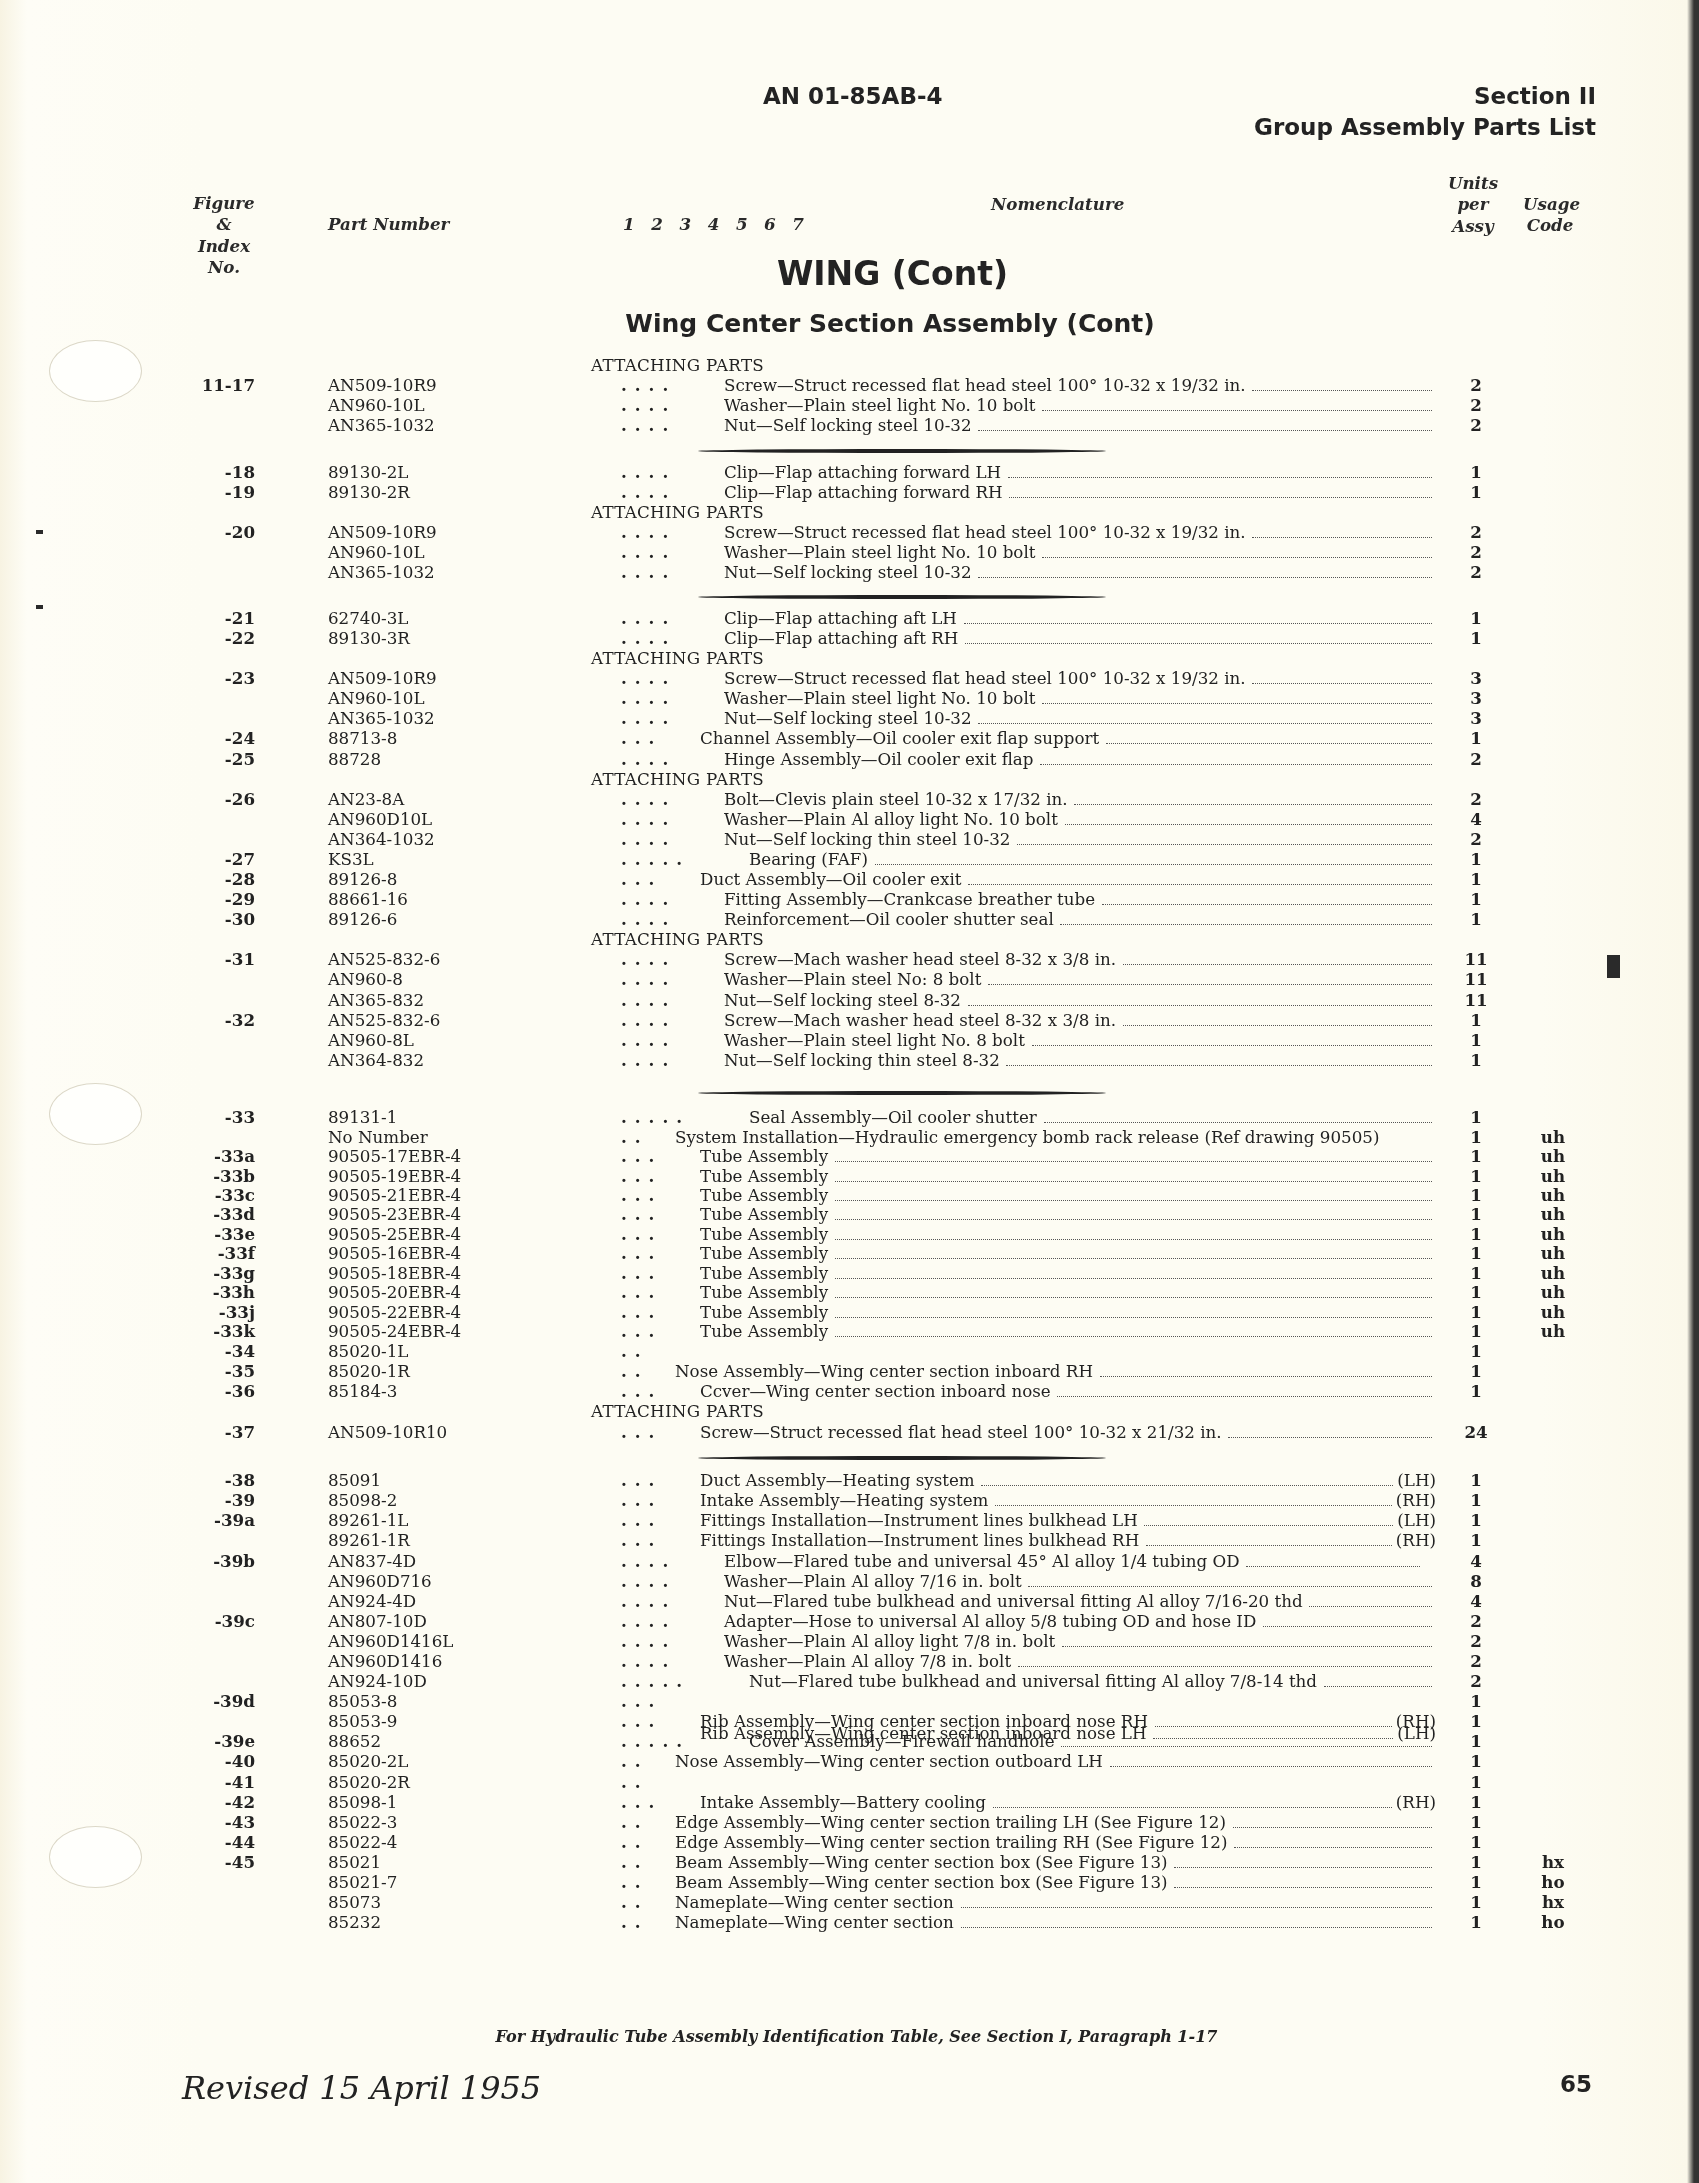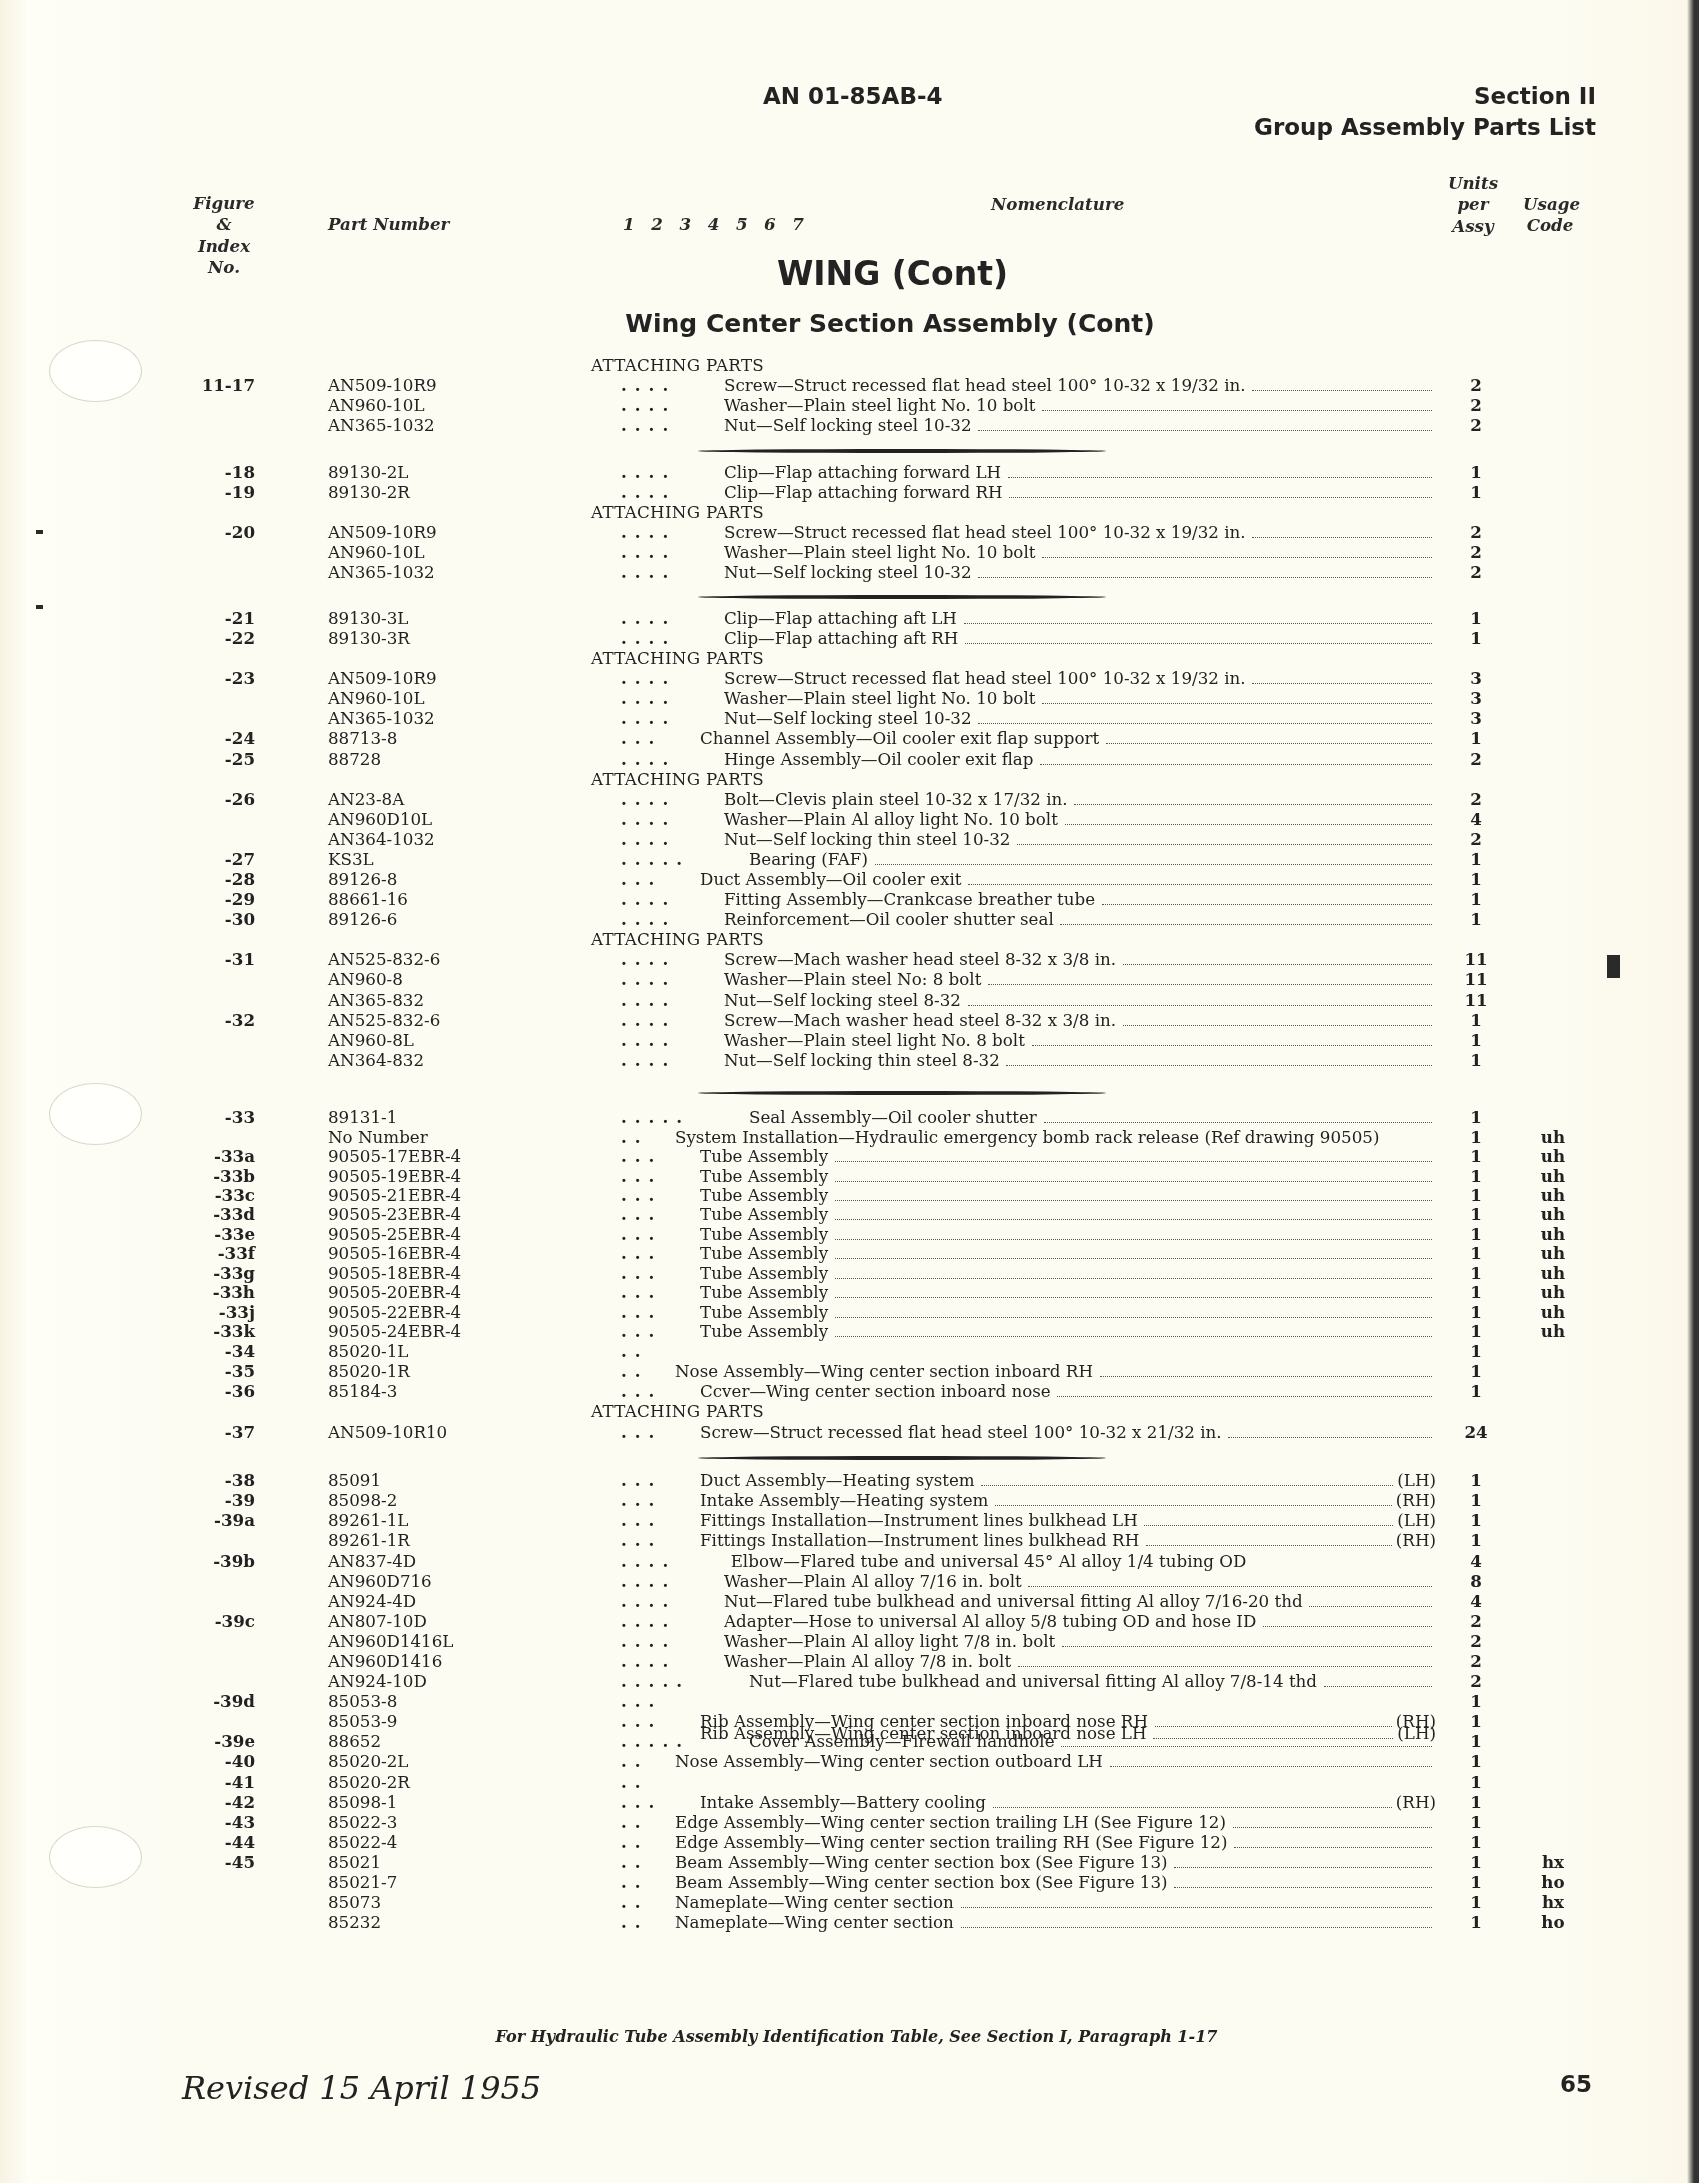--- a/index.html
+++ b/index.html
@@ -155,21 +155,21 @@
         <span class="desc" style="left:724px;right:263px;">
           <span class="t">Nut—Self locking steel 10-32</span>
           <span class="lead"></span>
         </span>
         <span class="units">2</span>
         <span class="usage"></span>
       </div>
       <div class="rule" style="left: 698px; width: 408px; top: 595px;"></div>
       <div class="row" style="top: 608px;">
         <span class="idx">-21</span>
-        <span class="part">89130-3L</span>
+        <span class="part">62740-3L</span>
         <span class="dots">....</span>
         <span class="desc" style="left:724px;right:263px;">
           <span class="t">Clip—Flap attaching aft LH</span>
           <span class="lead"></span>
         </span>
         <span class="units">1</span>
         <span class="usage"></span>
       </div>
       <div class="row" style="top: 628px;">
         <span class="idx">-22</span>
@@ -610,21 +610,21 @@
           <span class="lead"></span>
           <span class="side">(RH)</span>
         </span>
         <span class="units">1</span>
         <span class="usage"></span>
       </div>
       <div class="row" style="top: 1551px;">
         <span class="idx">-39b</span>
         <span class="part">AN837-4D</span>
         <span class="dots">....</span>
-        <span class="desc" style="left:724px;right:275px;flex-direction:column;">
+        <span class="desc" style="left:724px;right:275px;">
           <span class="t">Elbow—Flared tube and universal 45° Al alloy 1/4 tubing OD</span>
           <span class="lead"></span>
         </span>
         <span class="units">4</span>
         <span class="usage"></span>
       </div>
       <div class="row" style="top: 1571px;">
         <span class="idx"></span>
         <span class="part">AN960D716</span>
         <span class="dots">....</span>

